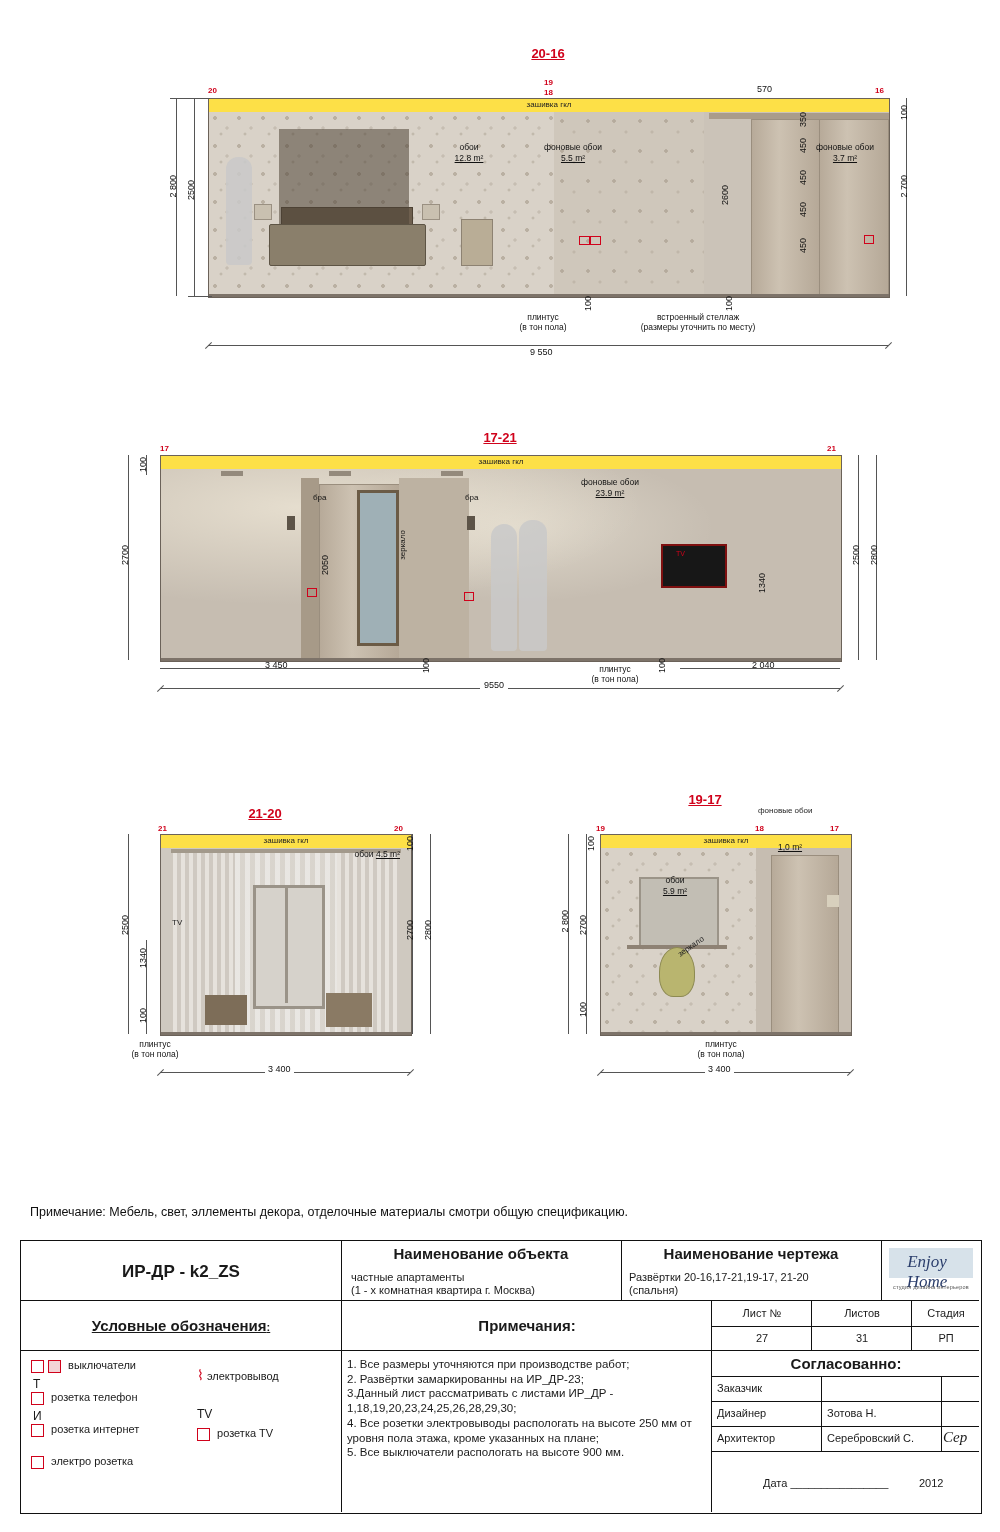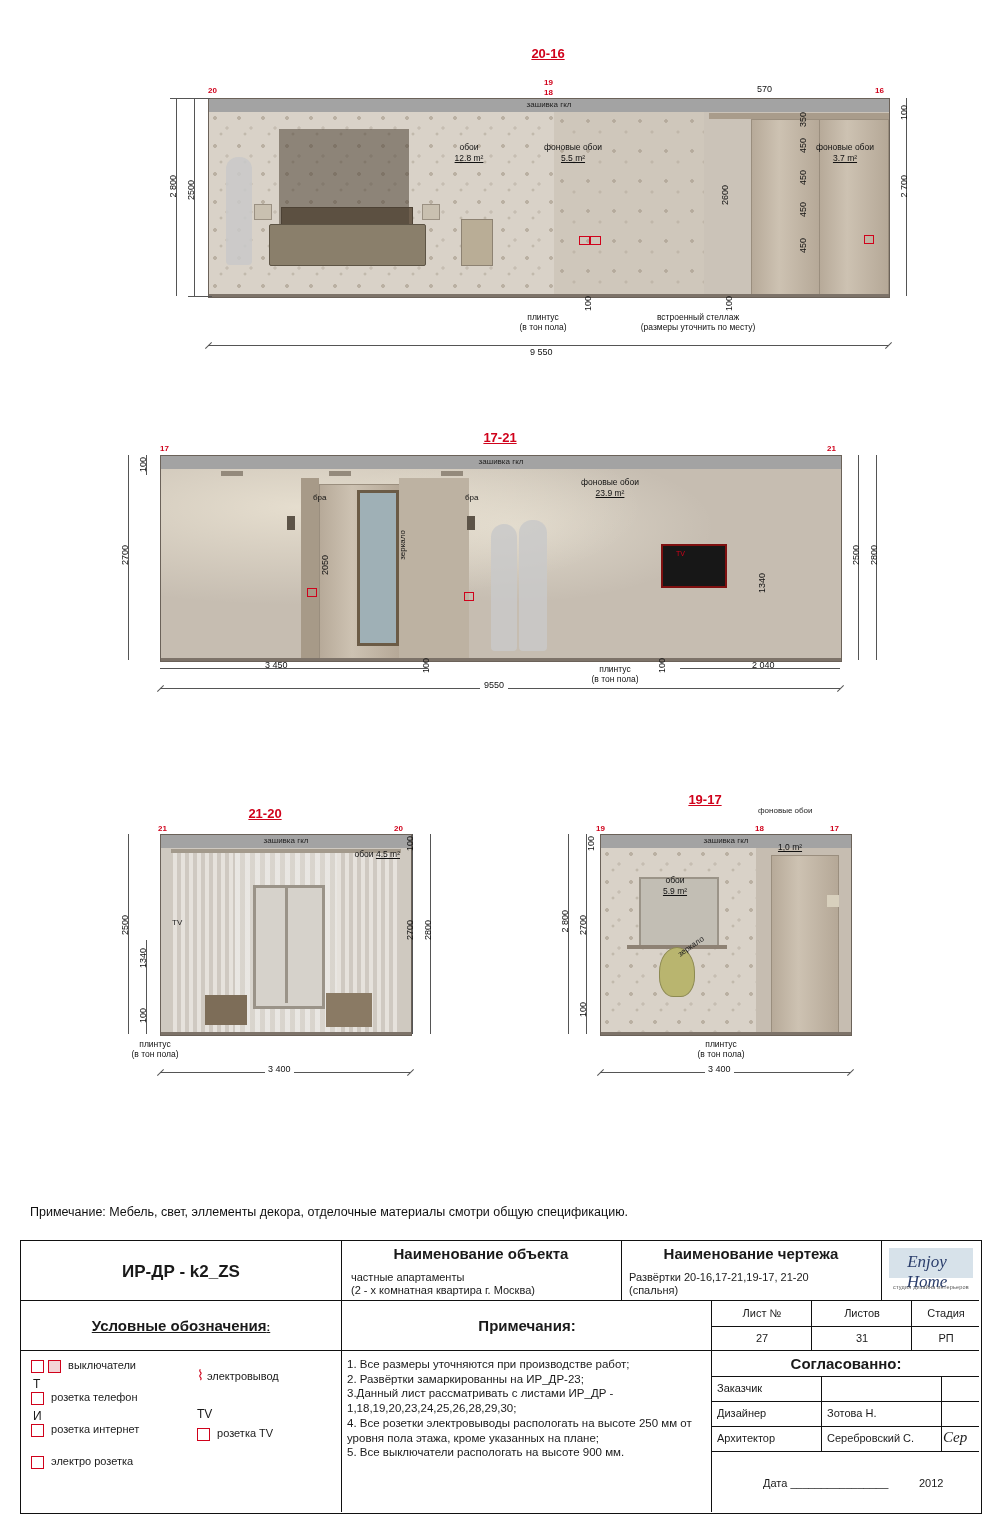--- a/index.html
+++ b/index.html
@@ -19,21 +19,21 @@
   .vtxt{writing-mode:vertical-rl;transform:rotate(180deg);font-size:9px;color:#111;}
   .hline{position:absolute;border-top:1px solid #555;height:0;}
   .vline{position:absolute;border-left:1px solid #555;width:0;}
   .tick{position:absolute;width:9px;height:0;border-top:1px solid #555;transform:rotate(-45deg);}
   .wallarea{font-size:8.5px;color:#111;text-align:center;line-height:1.25;}
   .wallarea u{text-decoration:underline;}
 
   
   .elev{position:absolute;}
   .elevimg{position:absolute;overflow:hidden;}
-  .gkl{position:absolute;background:#a3a3a3;border-bottom:4px solid #a21caf;}
+  .gkl{position:absolute;background:#fde047;border-bottom:4px solid #a21caf;}
   .gkltxt{position:absolute;width:100%;text-align:center;font-size:8px;color:#222;top:1px;}
 
   
   .wp{
     background-color:#d9d2c8;
     background-image:
       radial-gradient(circle at 6px 6px, rgba(160,148,132,.55) 1.6px, transparent 2.2px),
       radial-gradient(circle at 18px 16px, rgba(175,165,150,.45) 1.3px, transparent 2px),
       radial-gradient(circle at 12px 22px, rgba(150,138,120,.35) 1.1px, transparent 1.8px);
     background-size:24px 28px,24px 28px,24px 28px;
@@ -347,21 +347,21 @@
 
     <div class="abs" style="left:0;top:0;width:958px;height:60px;border-bottom:1px solid #111;"></div>
     <div class="abs" style="left:320px;top:0;width:1px;height:60px;background:#111;"></div>
     <div class="abs" style="left:600px;top:0;width:1px;height:60px;background:#111;"></div>
     <div class="abs" style="left:860px;top:0;width:1px;height:60px;background:#111;"></div>
 
     <div class="abs big" style="left:0;top:21px;width:320px;text-align:center;">ИР-ДР - k2_ZS</div>
 
     <div class="abs mid" style="left:322px;top:4px;width:276px;text-align:center;">Наименование объекта</div>
     <div class="abs tbtxt" style="left:330px;top:30px;width:268px;">частные апартаменты</div>
-    <div class="abs tbtxt" style="left:330px;top:43px;width:268px;">(2 - х комнатная квартира г. Москва)</div>
+    <div class="abs tbtxt" style="left:330px;top:43px;width:268px;">(1 - х комнатная квартира г. Москва)</div>
 
     <div class="abs mid" style="left:602px;top:4px;width:256px;text-align:center;">Наименование чертежа</div>
     <div class="abs tbtxt" style="left:608px;top:30px;width:250px;">Развёртки 20-16,17-21,19-17, 21-20</div>
     <div class="abs tbtxt" style="left:608px;top:43px;width:250px;">(спальня)</div>
 
     <div class="logo" style="left:862px;top:1px;width:96px;height:58px;border:none;">
       <div class="abs" style="left:6px;top:6px;width:84px;height:30px;background:#d7e2ea;"></div>
       <div class="abs lg1" style="left:6px;top:10px;width:76px;">Enjoy Home</div>
       <div class="abs lg2" style="left:0;top:42px;width:96px;">студия дизайна интерьеров</div>
     </div>

